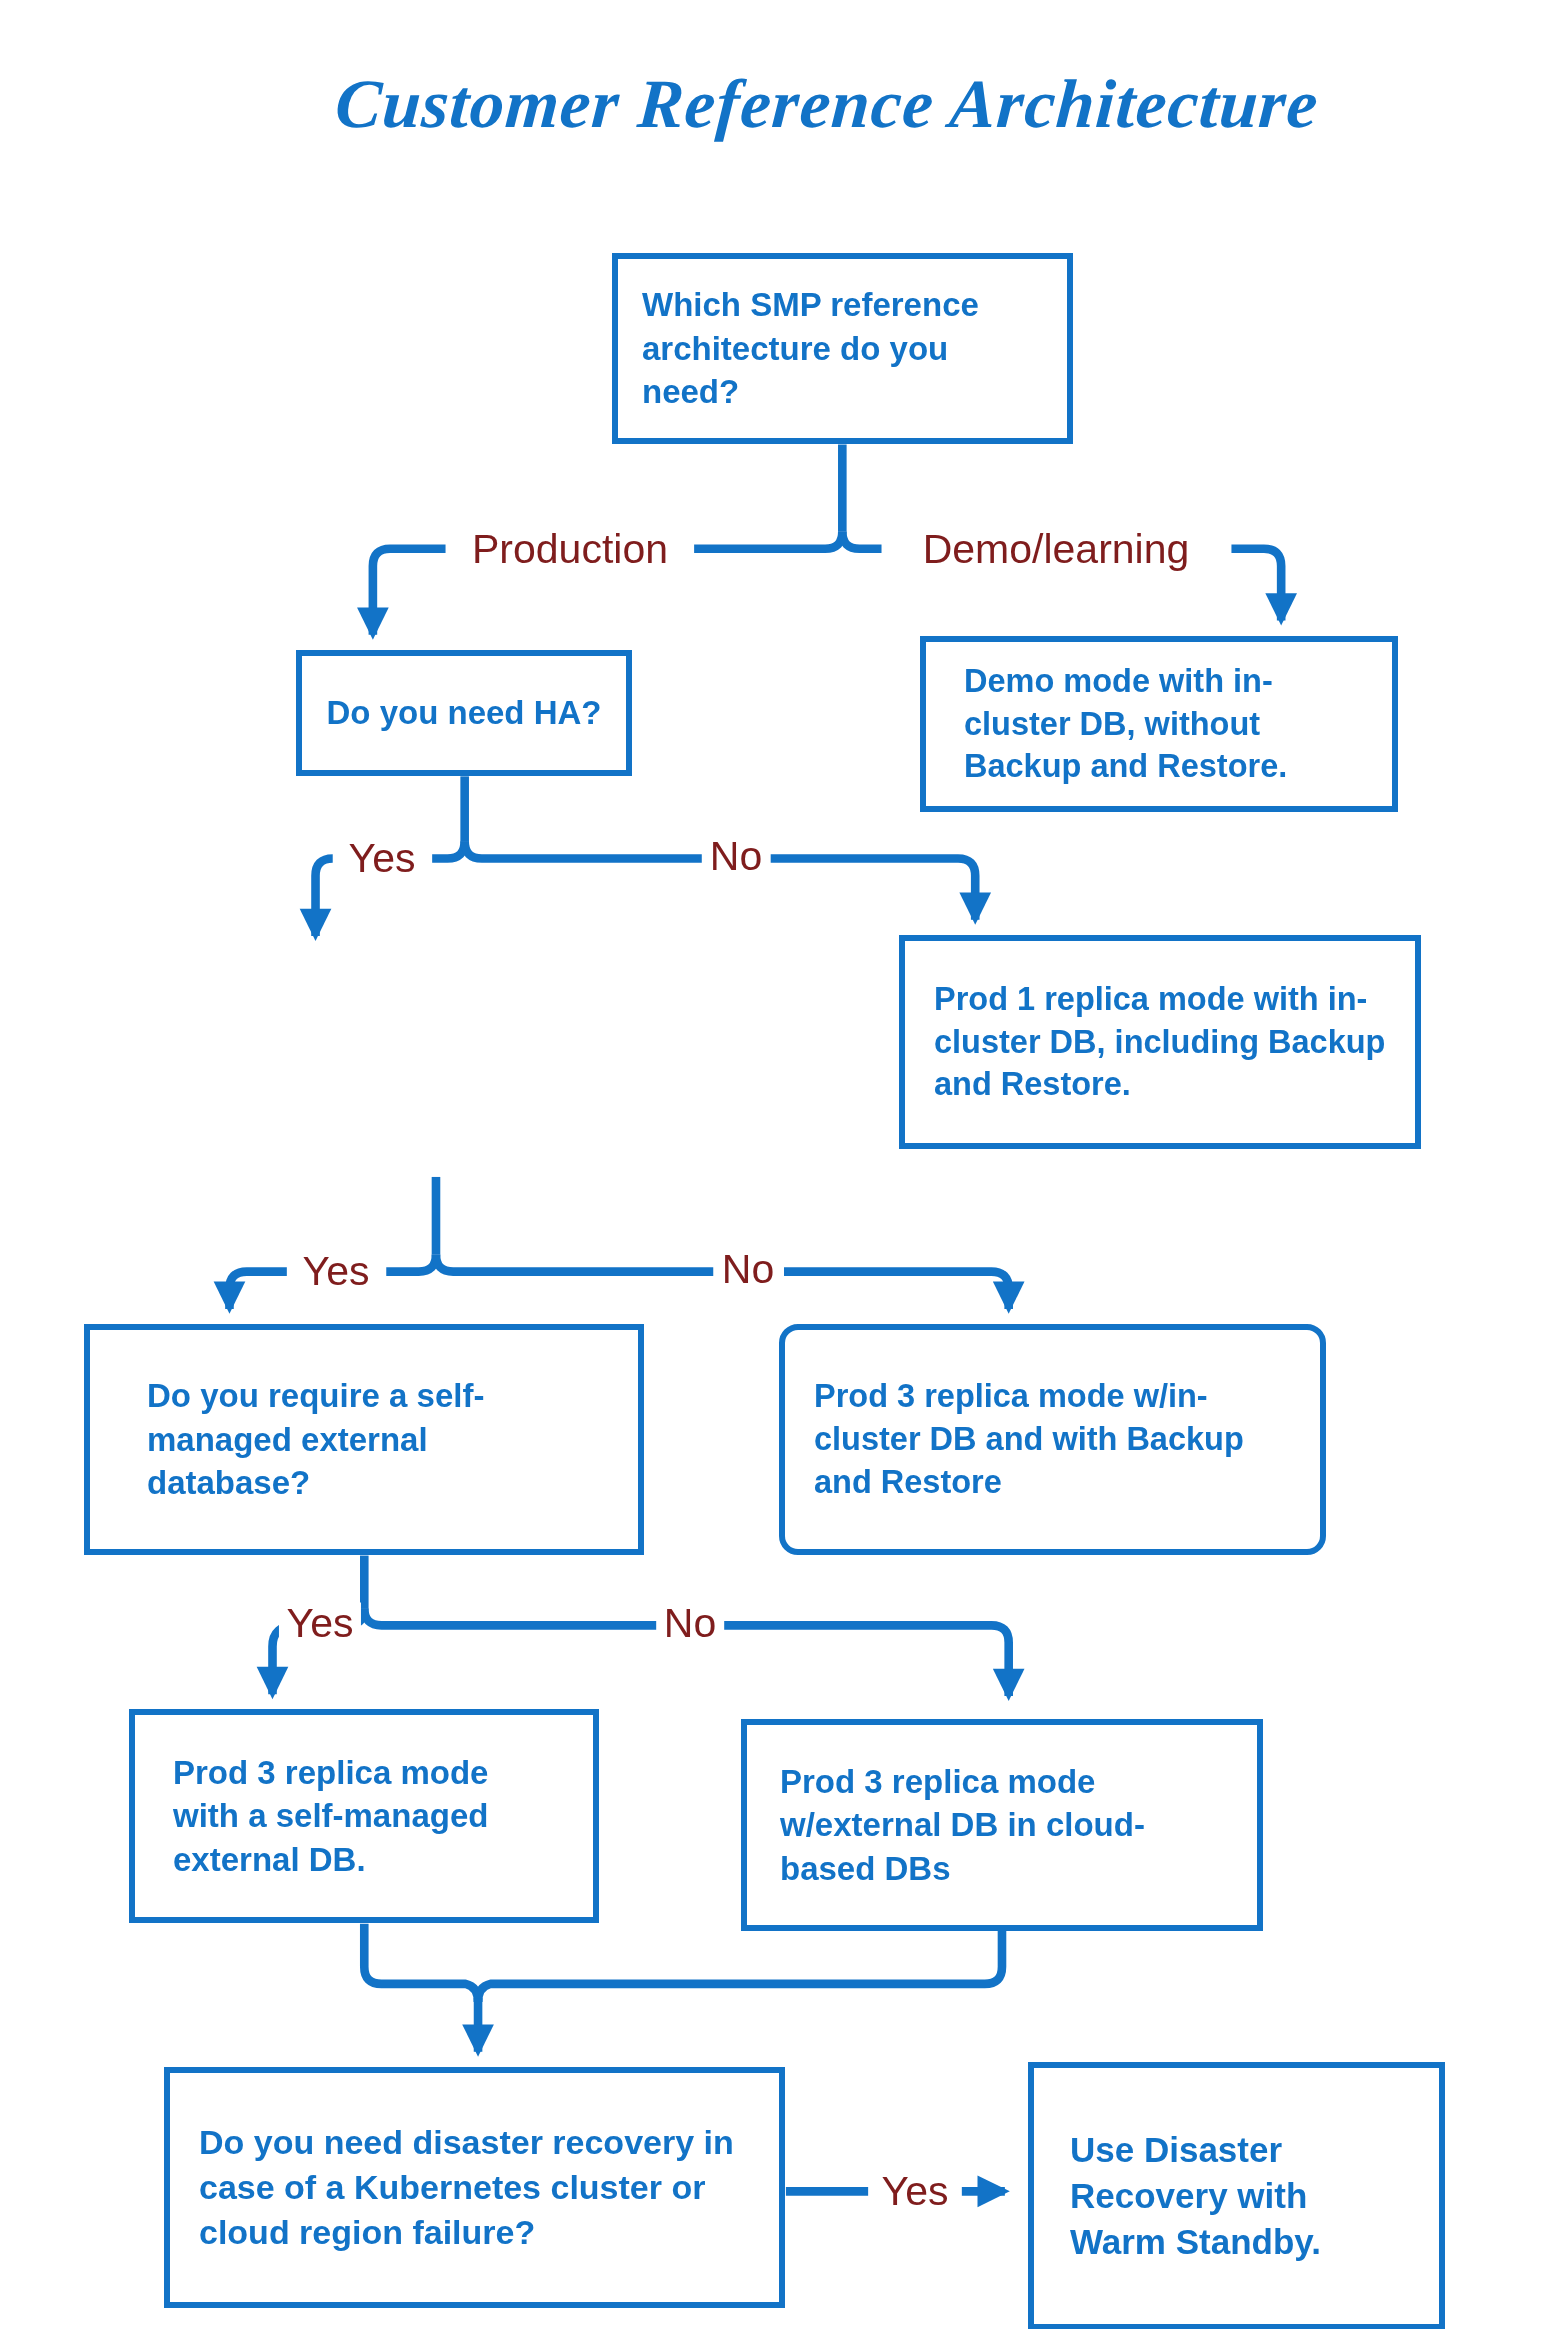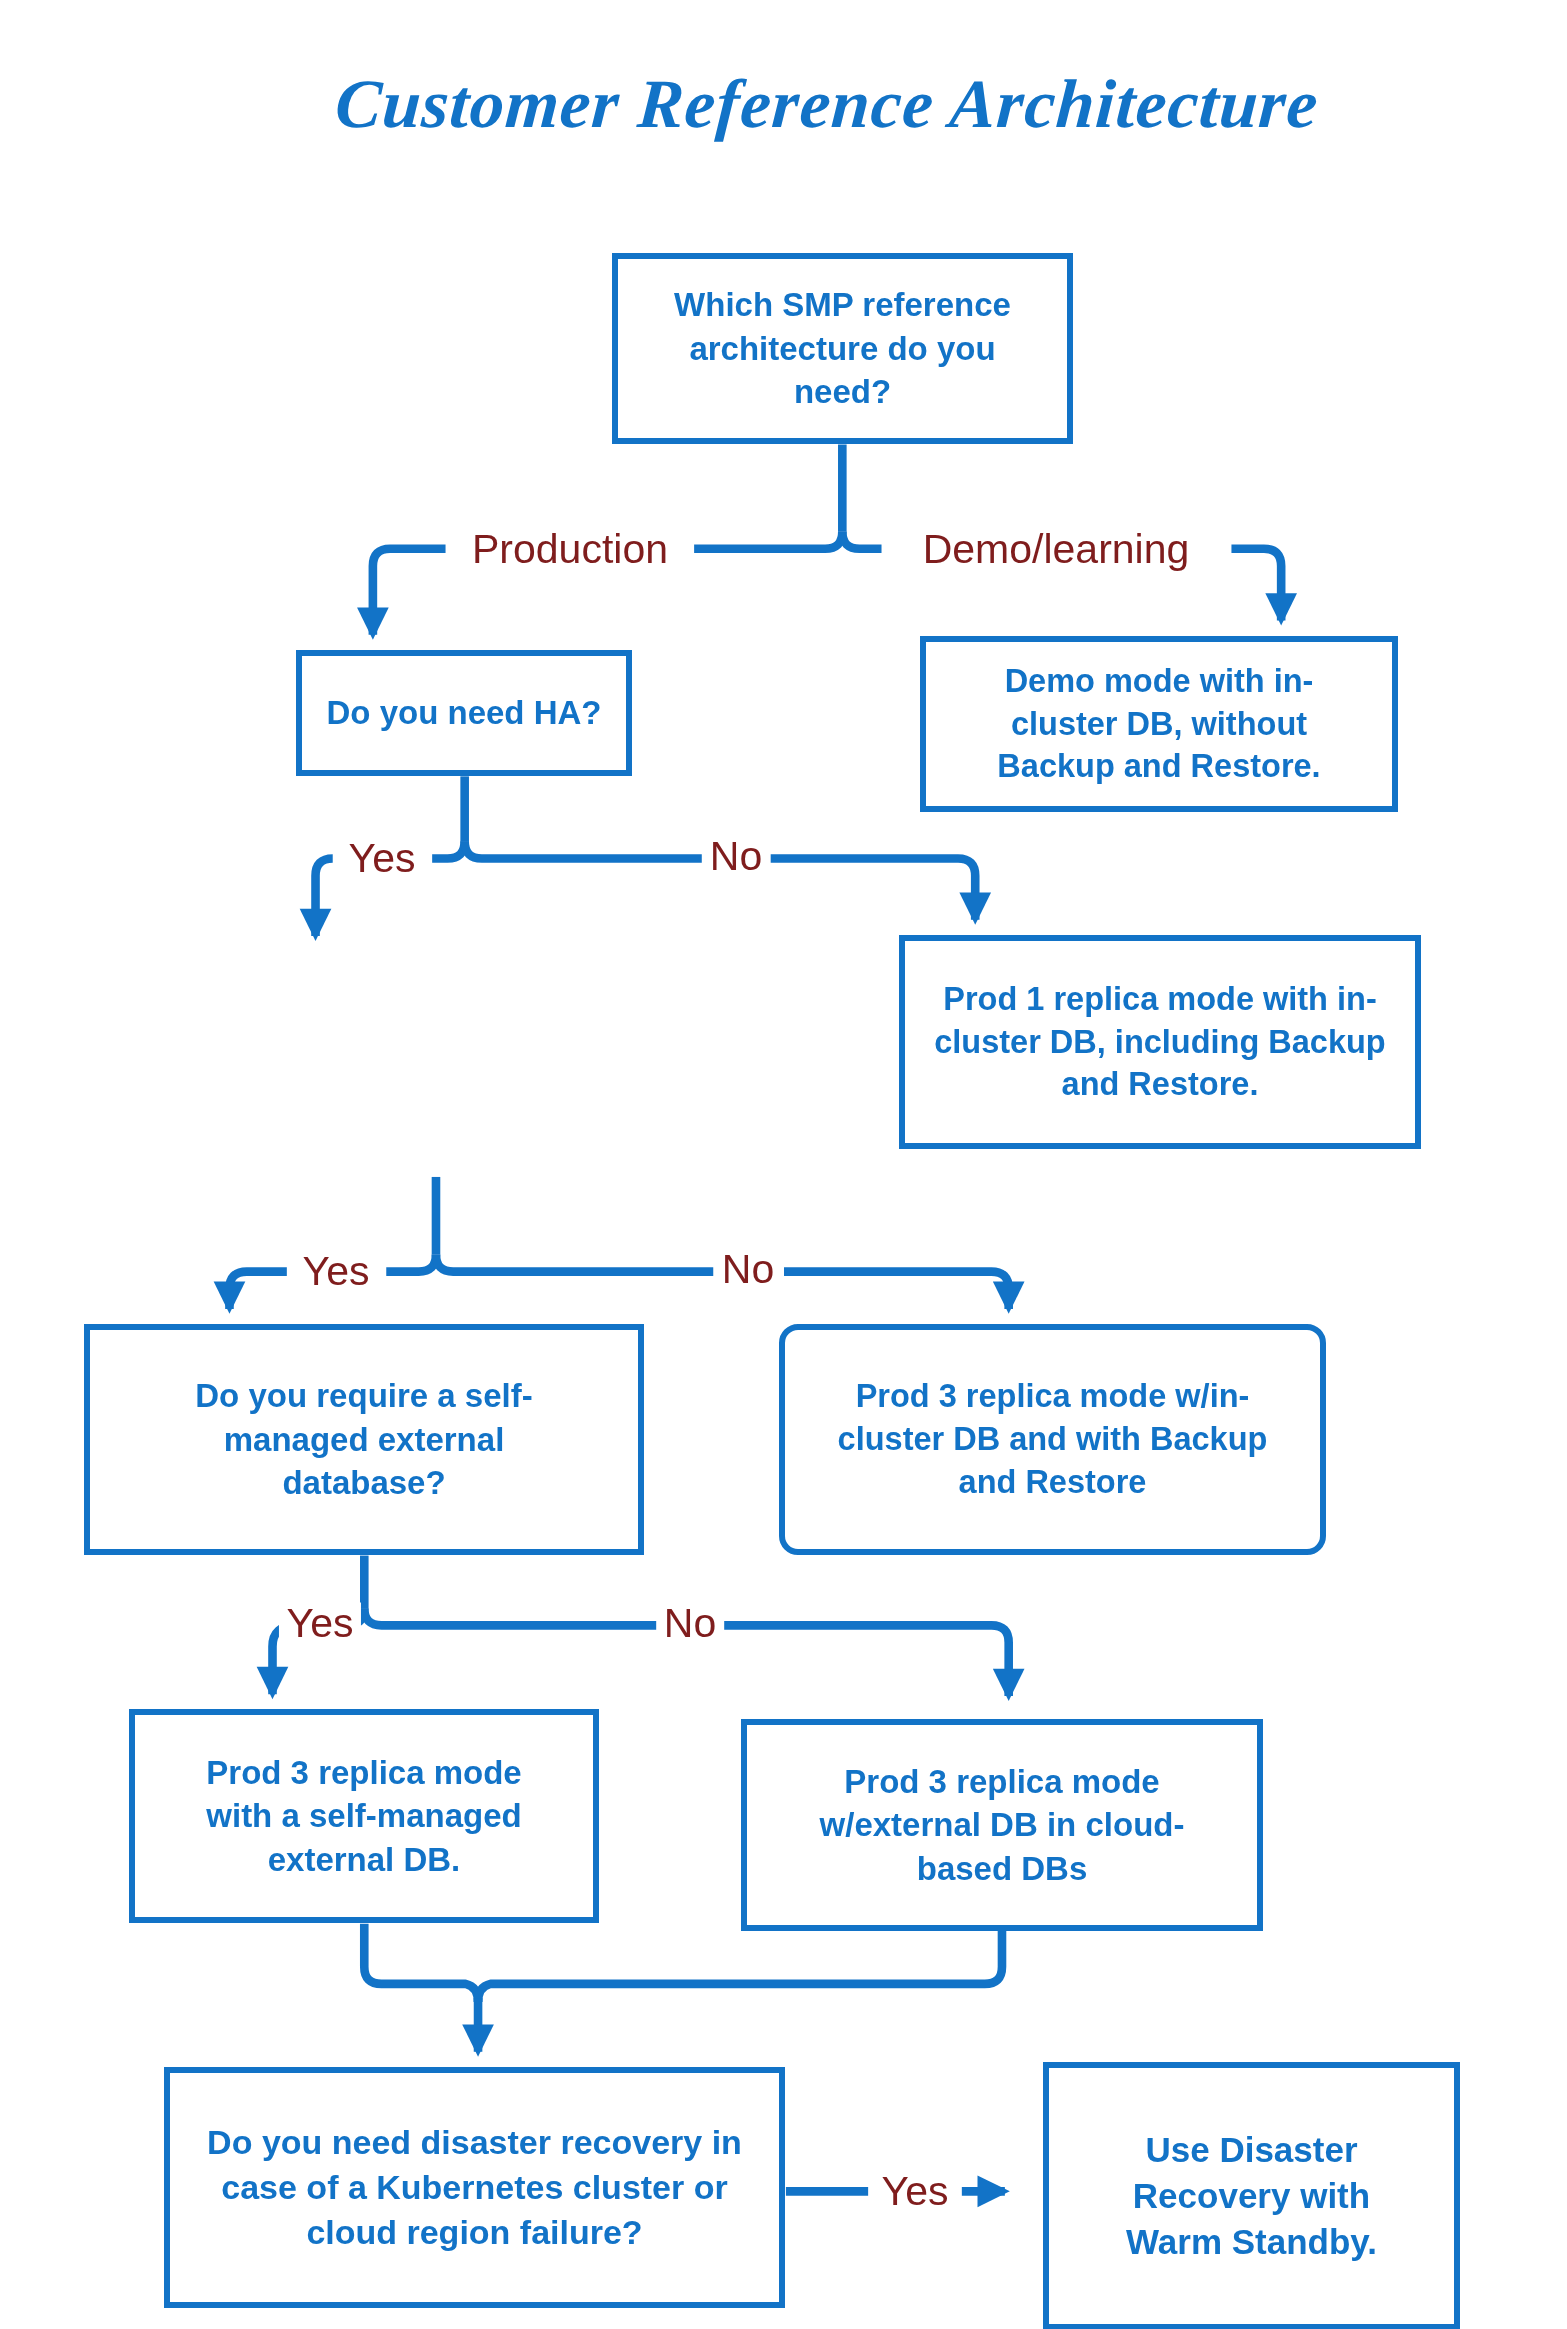--- a/index.html
+++ b/index.html
@@ -26,21 +26,21 @@
   .node{
     position:absolute;
     box-sizing:border-box;
     border:6.7px solid #1273C7;
     background:#ffffff;
     color:#1273C7;
     font-weight:bold;
     display:flex;
     align-items:center;
     justify-content:center;
-    text-align:center;
+    text-align:left;
     line-height:1.32;
   }
   .edge-label{
     position:absolute;
     transform:translate(-50%,-50%);
     background:#ffffff;
     color:#7f1d1d;
     font-size:41px;
     font-weight:400;
     padding:0 7.6px;
@@ -114,21 +114,21 @@
   <div class="node" style="left:84px;top:1324px;width:560px;height:231px;font-size:33px;padding:0 57px;">Do you require a self-managed external database?</div>
 
   <div class="node" style="left:779px;top:1324px;width:547px;height:231px;font-size:32.5px;padding:0 29px;border-radius:19px;">Prod 3 replica mode w/in-cluster DB and with Backup and Restore</div>
 
   <div class="node" style="left:129px;top:1709px;width:470px;height:214px;font-size:33px;padding:0 38px;">Prod 3 replica mode with a self-managed external DB.</div>
 
   <div class="node" style="left:741px;top:1711px;width:522px;height:212px;font-size:33px;padding:0 33px;margin-top:8px;">Prod 3 replica mode w/external DB in cloud-based DBs</div>
 
   <div class="node" style="left:164px;top:2067px;width:621px;height:241px;font-size:34px;padding:0 29px;">Do you need disaster recovery in case of a Kubernetes cluster or cloud region failure?</div>
 
-  <div class="node" style="left:1028px;top:2062px;width:417px;height:268px;font-size:35px;padding:0 36px;margin-left:15px;">Use Disaster Recovery with Warm Standby.</div>
+  <div class="node" style="left:1028px;top:2062px;width:417px;height:268px;font-size:35px;padding:0 36px;">Use Disaster Recovery with Warm Standby.</div>
 
   <span class="edge-label" style="left:570px;top:549px;">Production</span>
   <span class="edge-label" style="left:1056px;top:549px;">Demo/learning</span>
   <span class="edge-label" style="left:382px;top:858px;">Yes</span>
   <span class="edge-label" style="left:736px;top:856px;">No</span>
   <span class="edge-label" style="left:336px;top:1271px;">Yes</span>
   <span class="edge-label" style="left:748px;top:1269px;">No</span>
   <span class="edge-label" style="left:320px;top:1623px;">Yes</span>
   <span class="edge-label" style="left:690px;top:1623px;">No</span>
   <span class="edge-label" style="left:915px;top:2191px;">Yes</span>

